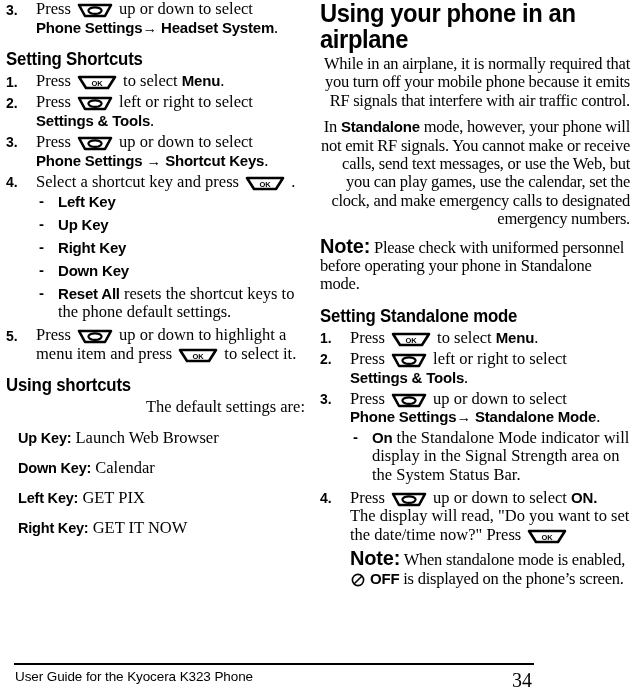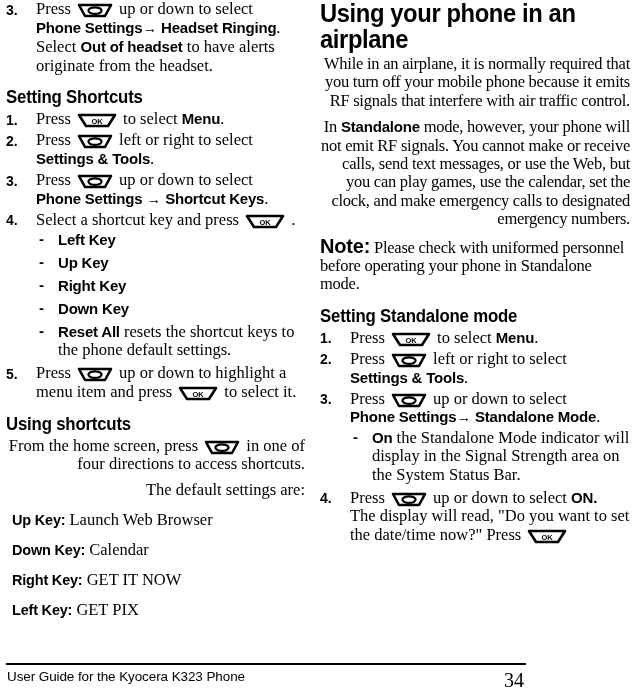--- a/index.html
+++ b/index.html
@@ -126,22 +126,22 @@
     left: 3px;
     top: -1px;
     font-family: "Liberation Sans", sans-serif;
     font-weight: bold;
     font-size: 15px;
   }
 
   
   .kv {
     font-size: 16.5px;
-    line-height: 24px;
-    margin: 6px;
+    line-height: 18px;
+    margin: 12px;
   }
   .kv .k {
     font-family: "Liberation Sans", sans-serif;
     font-weight: bold;
     font-size: 14.5px;
     letter-spacing: -0.2px;
   }
 
   
   p.note {
@@ -168,21 +168,21 @@
   .officon {
     display: inline-block;
     vertical-align: -3px;
     margin: 0 3px 0 0;
   }
   .officon svg { display: block; }
 
   
   .footer {
     position: absolute;
-    left: 4px;
+    left: 12px;
     bottom: 0;
     width: 524px;
     height: 34px;
     box-sizing: border-box;
   }
   .footer .rule {
     position: absolute;
     left: 2px;
     right: 2px;
     top: 7px;
@@ -221,24 +221,21 @@
           <span class="num">3.</span>
           <span>Press</span>
           <span class="keyicon">
             <svg width="36" height="15" viewBox="0 0 36 15">
               <path d="M2 2 L34 2 L28 13 L8 13 Z" fill="none" stroke="#000" stroke-width="2.6" stroke-linejoin="round"></path>
               <ellipse cx="18" cy="7.6" rx="6.6" ry="3.3" fill="none" stroke="#000" stroke-width="2.2"></ellipse>
             </svg>
           </span>
           <span>up or down to select</span>
           <br>
-          <span class="sans-b">Phone Settings</span><span class="arrow">→</span> <span class="sans-b">Headset Ringing</span><span>.</span>
-          <div class="substep">
-            <span>Select </span><span class="sans-b">Out of headset</span><span> to have alerts originate from the headset.</span>
-          </div>
+          <span class="sans-b">Phone Settings</span><span class="arrow">→</span> <span class="sans-b">Headset System</span><span>.</span>
         </li>
       </ol>
 
       <h2 class="head-minor">Setting Shortcuts</h2>
 
       <ol class="steps">
         <li>
           <span class="num">1.</span>
           <span>Press</span>
           <span class="keyicon">
@@ -329,49 +326,39 @@
               <path d="M2 2 L38 2 L31 13 L9 13 Z" fill="none" stroke="#000" stroke-width="2.6" stroke-linejoin="round"></path>
               <text x="20" y="10.8" font-family="Liberation Sans, sans-serif" font-size="7.5" font-weight="bold" text-anchor="middle" fill="#000">OK</text>
             </svg>
           </span>
           <span>to select it.</span>
         </li>
       </ol>
 
       <h2 class="head-minor">Using shortcuts</h2>
 
-      <p class="body">
-        <span>From the home screen, press</span>
-        <span class="keyicon">
-          <svg width="36" height="15" viewBox="0 0 36 15">
-            <path d="M2 2 L34 2 L28 13 L8 13 Z" fill="none" stroke="#000" stroke-width="2.6" stroke-linejoin="round"></path>
-            <ellipse cx="18" cy="7.6" rx="6.6" ry="3.3" fill="none" stroke="#000" stroke-width="2.2"></ellipse>
-          </svg>
-        </span>
-        <span>in one of four directions to access shortcuts.</span>
-      </p>
 
       <p class="body">The default settings are:</p>
 
       <div>
         <div class="kv">
           <span class="k">Up Key:</span>
           <span>Launch Web Browser</span>
         </div>
         <div class="kv">
           <span class="k">Down Key:</span>
           <span>Calendar</span>
         </div>
         <div class="kv">
+          <span class="k">Left Key:</span>
+          <span>GET PIX</span>
+        </div>
+        <div class="kv">
           <span class="k">Right Key:</span>
           <span>GET IT NOW</span>
-        </div>
-        <div class="kv">
-          <span class="k">Left Key:</span>
-          <span>GET PIX</span>
         </div>
       </div>
 
     </div>
 
     <div class="col col-right">
 
       <h1 class="head-major">Using your phone in an airplane</h1>
 
       <p class="body tight">While in an airplane, it is normally required that you turn off your mobile phone because it emits RF signals that interfere with air traffic control.</p>
@@ -449,20 +436,32 @@
           <span class="sans-b">ON.</span>
           <br>
           <span>The display will read, "Do you want to set the date/time now?" Press</span>
           <span class="keyicon">
             <svg width="40" height="15" viewBox="0 0 40 15">
               <path d="M2 2 L38 2 L31 13 L9 13 Z" fill="none" stroke="#000" stroke-width="2.6" stroke-linejoin="round"></path>
               <text x="20" y="10.8" font-family="Liberation Sans, sans-serif" font-size="7.5" font-weight="bold" text-anchor="middle" fill="#000">OK</text>
             </svg>
           </span>
 
+          <p class="note tight" style="margin-top:5px;margin-bottom:0;">
+            <span class="note-label">Note:</span>
+            <span>When standalone mode is enabled,</span>
+            <br>
+            <span class="officon">
+              <svg width="17" height="15" viewBox="0 0 17 15">
+                <circle cx="8" cy="8" r="5.6" fill="none" stroke="#000" stroke-width="1.6"></circle>
+                <line x1="4.2" y1="11.8" x2="11.8" y2="4.2" stroke="#000" stroke-width="1.6"></line>
+              </svg>
+            </span><span class="sans-b">OFF</span>
+            <span>is displayed on the phone’s screen.</span>
+          </p>
         </li>
       </ol>
 
     </div>
   </div>
 
   <div class="footer">
     <div class="rule"></div>
     <div class="ftext">User Guide for the Kyocera K323 Phone</div>
     <div class="fpage">34</div>

